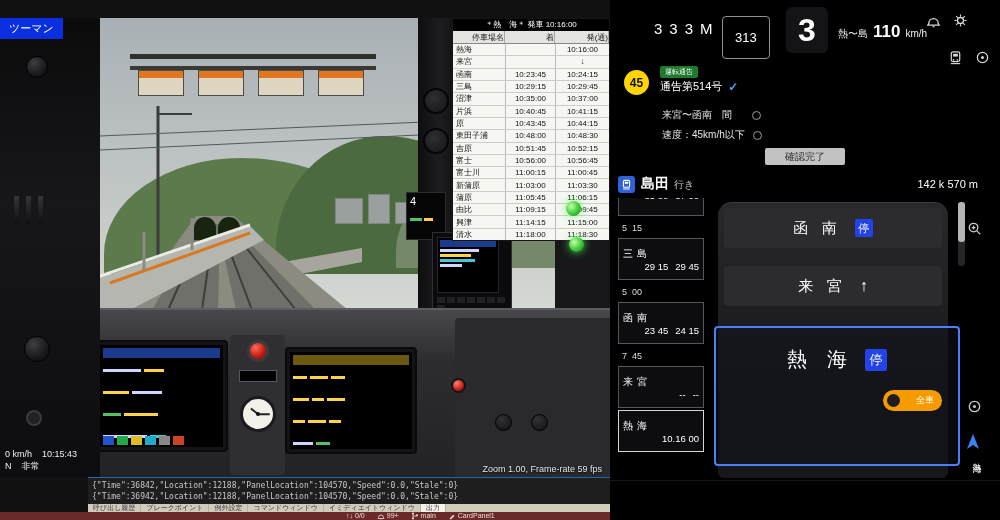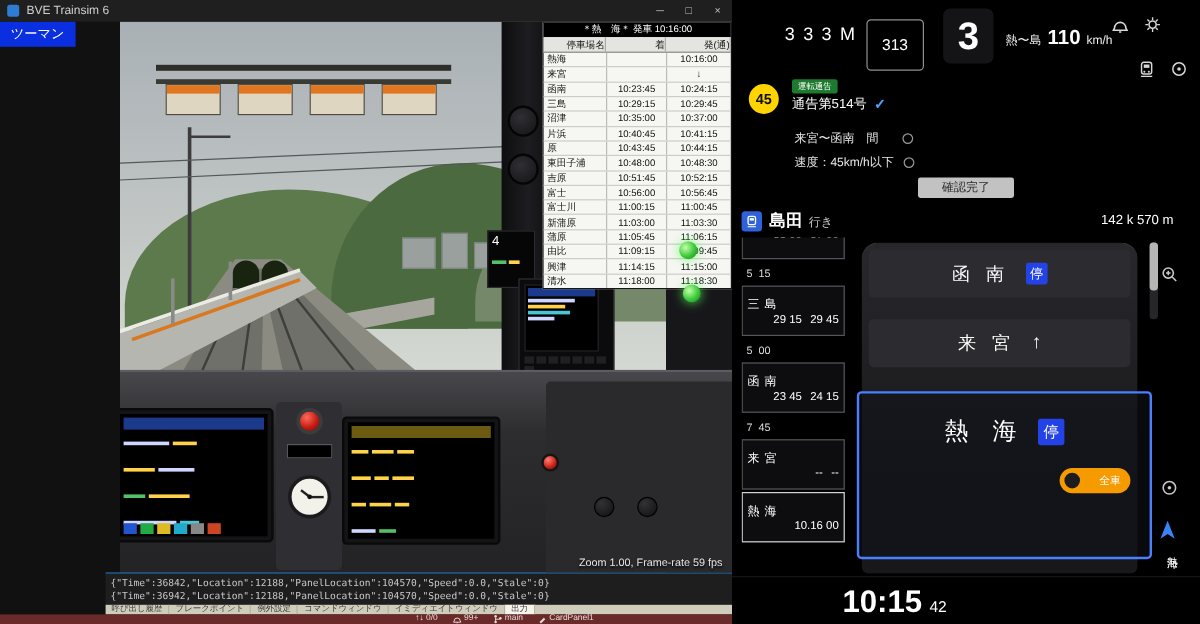--- a/index.html
+++ b/index.html
@@ -160,32 +160,41 @@
   .rtime .s { font-size:13px; }
   .nextbtn { position:absolute; left:296px; top:7px; width:88px; height:26px; background:#1a6ff0; color:#fff; font-size:13px; font-weight:bold; border:none; border-radius:5px; }
 </style>
 </head>
 <body>
 
 <div id="screen">
 
   <div class="bve">
 
-    <div class="titlebar">
-      <span class="appico"></span>
-      <span class="t">BVE Trainsim 6</span>
-      <span class="wctrl">
-        <span>─</span>
-        <span>□</span>
-        <span>×</span>
-      </span>
-    </div>
 
     <button class="tsuman">ツーマン</button>
 
+    <div class="sidebar">
+      <div class="knob" style="left:26px;top:38px;width:22px;height:22px;"></div>
+      <div class="sgauges">
+          <i></i>
+          <i></i>
+          <i></i>
+        </div>
+      <div class="knob" style="left:24px;top:318px;width:26px;height:26px;"></div>
+      <div class="roundbtn"></div>
+      <div class="sb-hud">
+        <div>
+          <span>0 km/h</span><span class="gap"></span><span>10:15:43</span>
+        </div>
+        <div>
+          <span>N</span><span class="gap"></span><span>非常</span>
+        </div>
+      </div>
+    </div>
 
     <div class="scene">
       <div class="mtn m1"></div>
       <div class="mtn m2"></div>
       <div class="mtn m3"></div>
       <div class="bld" style="left:235px;top:180px;width:28px;height:26px;"></div>
       <div class="bld" style="left:268px;top:176px;width:22px;height:30px;"></div>
       <div class="bld" style="left:295px;top:184px;width:30px;height:22px;"></div>
 
       <svg class="scn-svg" width="510" height="459" viewBox="0 0 510 459">
@@ -577,19 +586,15 @@
     <svg class="hicon" style="left:356px;top:398px;" width="17" height="17" viewBox="0 0 18 18">
         <circle cx="9" cy="9" r="5.5" fill="none" stroke="#c8c8c8" stroke-width="1.4"></circle>
         <circle cx="9" cy="9" r="1.6" fill="#c8c8c8"></circle>
       </svg>
     <svg class="hicon" style="left:353px;top:432px;" width="20" height="20" viewBox="0 0 20 20">
         <path d="M10,2 L16,17 L10,13 L4,17 Z" fill="#3b82f6"></path>
       </svg>
     <div class="r-abs navlabel">熱海</div>
 
     <div class="r-abs bottombar">
-      <div class="rtime">
-        <span class="hm">10:15</span>
-        <span class="s">42</span>
-      </div>
     </div>
   </div>
 </div>
 
 </body></html>

